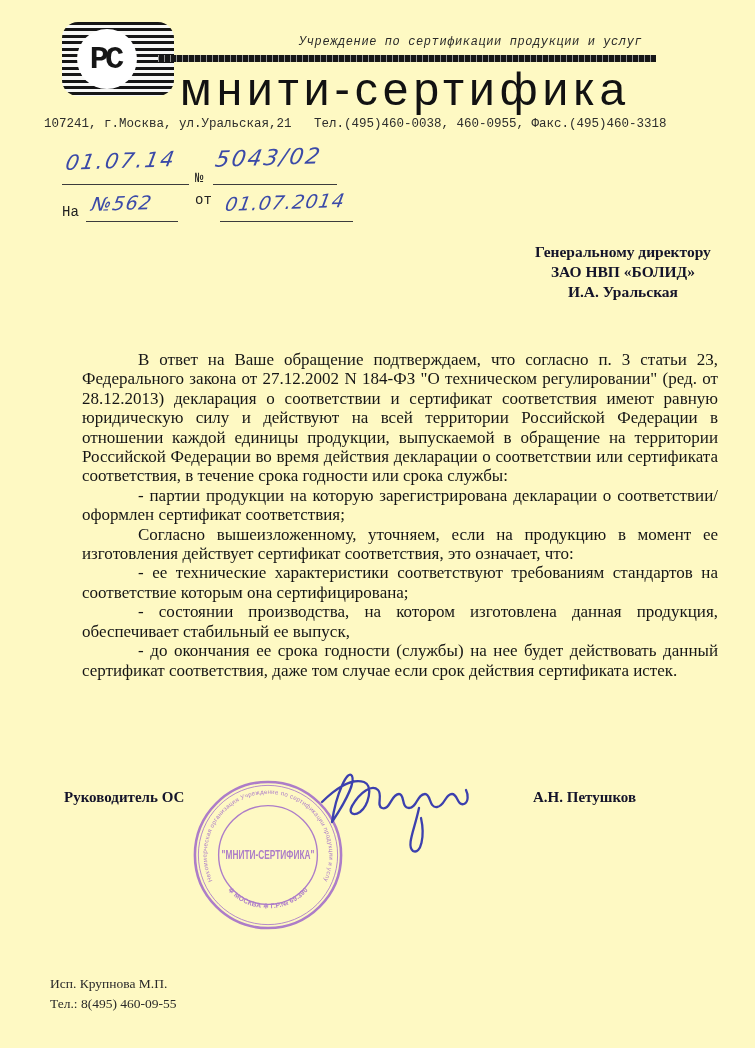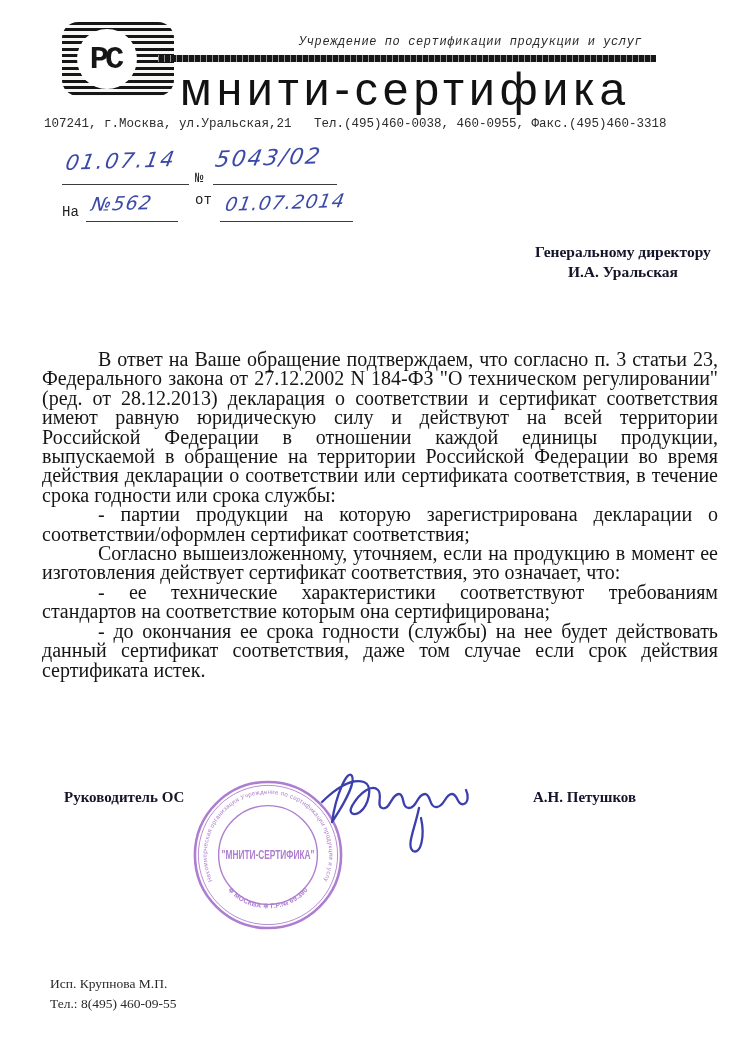--- a/index.html
+++ b/index.html
@@ -1,19 +1,19 @@
 <!DOCTYPE html>
 <html><head>
 <meta charset="utf-8">
 <style>
   * { margin:0; padding:0; box-sizing:border-box; }
   html,body { background:#e8e8e6; }
   .page {
     position:relative; width:755px; height:1048px; margin:0 auto;
-    background:#ffffff; overflow:hidden; color:#1c1c1c;
+    background:#fef9c3; overflow:hidden; color:#1c1c1c;
     font-family:"Liberation Serif", serif;
   }
   
   .logo {
     position:absolute; left:62px; top:22px; width:112px; height:74px;
     border-radius:16px;
     background:repeating-linear-gradient(180deg,#161616 0 3.1px,#f7f7f5 3.1px 6.4px);
   }
   .logo-circle {
     position:absolute; left:15px; top:7px; width:60px; height:60px; border-radius:50%;
@@ -61,22 +61,23 @@
   
   .recipient {
     position:absolute; left:535px; top:242px;
     font-weight:bold; font-size:15.5px; line-height:20px; color:#14142a;text-align:center;
   }
   
   .body-text {
     position:absolute; left:42px; top:350px; width:676px;
   }
   .body-text p {
-    font-size:20px; line-height:19.4px; text-align:justify; text-indent:56px;
+    font-size:17px; line-height:19.4px; text-align:justify; text-indent:56px;
     color:#151515;
+    margin-left:40px;
   }
   
   .sig-left  { position:absolute; left:64px;  top:789px; font-weight:bold; font-size:15px; color:#14142a; }
   .sig-right { position:absolute; left:533px; top:789px; font-weight:bold; font-size:15px; color:#14142a; }
   .stamp {
     position:absolute; left:189px; top:776px; width:158px; height:158px;
     color:#a26cc9; opacity:0.88;
     font-family:"Liberation Sans", sans-serif;
   }
   .signature-svg { position:absolute; left:318px; top:756px; width:152px; height:102px; }
@@ -109,28 +110,30 @@
 
   <span class="printed-label" style="left:62px; top:204px;">На</span>
   <span class="hand hw-num2">№562</span>
   <span class="u-line" style="left:86px; top:221px; width:92px;"></span>
   <span class="printed-label" style="left:195px; top:192px;">от</span>
   <span class="hand hw-date2">01.07.2014</span>
   <span class="u-line" style="left:220px; top:221px; width:133px;"></span>
 
   <div class="recipient">
     <div>Генеральному директору</div>
+    <div>ЗАО НВП «БОЛИД»</div>
     <div>И.А. Уральская</div>
   </div>
 
   <div class="body-text">
     <p>В ответ на Ваше обращение подтверждаем, что согласно п. 3 статьи 23, Федерального закона от 27.12.2002 N 184-ФЗ "О техническом регулировании" (ред. от 28.12.2013) декларация о соответствии и сертификат соответствия имеют равную юридическую силу и действуют на всей территории Российской Федерации в отношении каждой единицы продукции, выпускаемой в обращение на территории Российской Федерации во время действия декларации о соответствии или сертификата соответствия, в течение срока годности или срока службы:</p>
     <p>- партии продукции на которую зарегистрирована декларации о соответствии/оформлен сертификат соответствия;</p>
     <p>Согласно вышеизложенному, уточняем, если на продукцию в момент ее изготовления действует сертификат соответствия, это означает, что:</p>
     <p>- ее технические характеристики соответствуют требованиям стандартов на соответствие которым она сертифицирована;</p>
+    <p>- состоянии производства, на котором изготовлена данная продукция, обеспечивает стабильный ее выпуск,</p>
     <p>- до окончания ее срока годности (службы) на нее будет действовать данный сертификат соответствия, даже том случае если срок действия сертификата истек.</p>
   </div>
 
   <div class="sig-left">Руководитель ОС</div>
   <div class="sig-right">А.Н. Петушков</div>
 
   <svg class="stamp" viewBox="0 0 160 160">
     <defs>
       <path id="arcTop" d="M 23.8,106.2 A 62 62 0 1 1 136.2,106.2" fill="none"></path>
       <path id="arcBottom" d="M 33.2,107 A 54 54 0 0 0 126.8,107" fill="none"></path>

